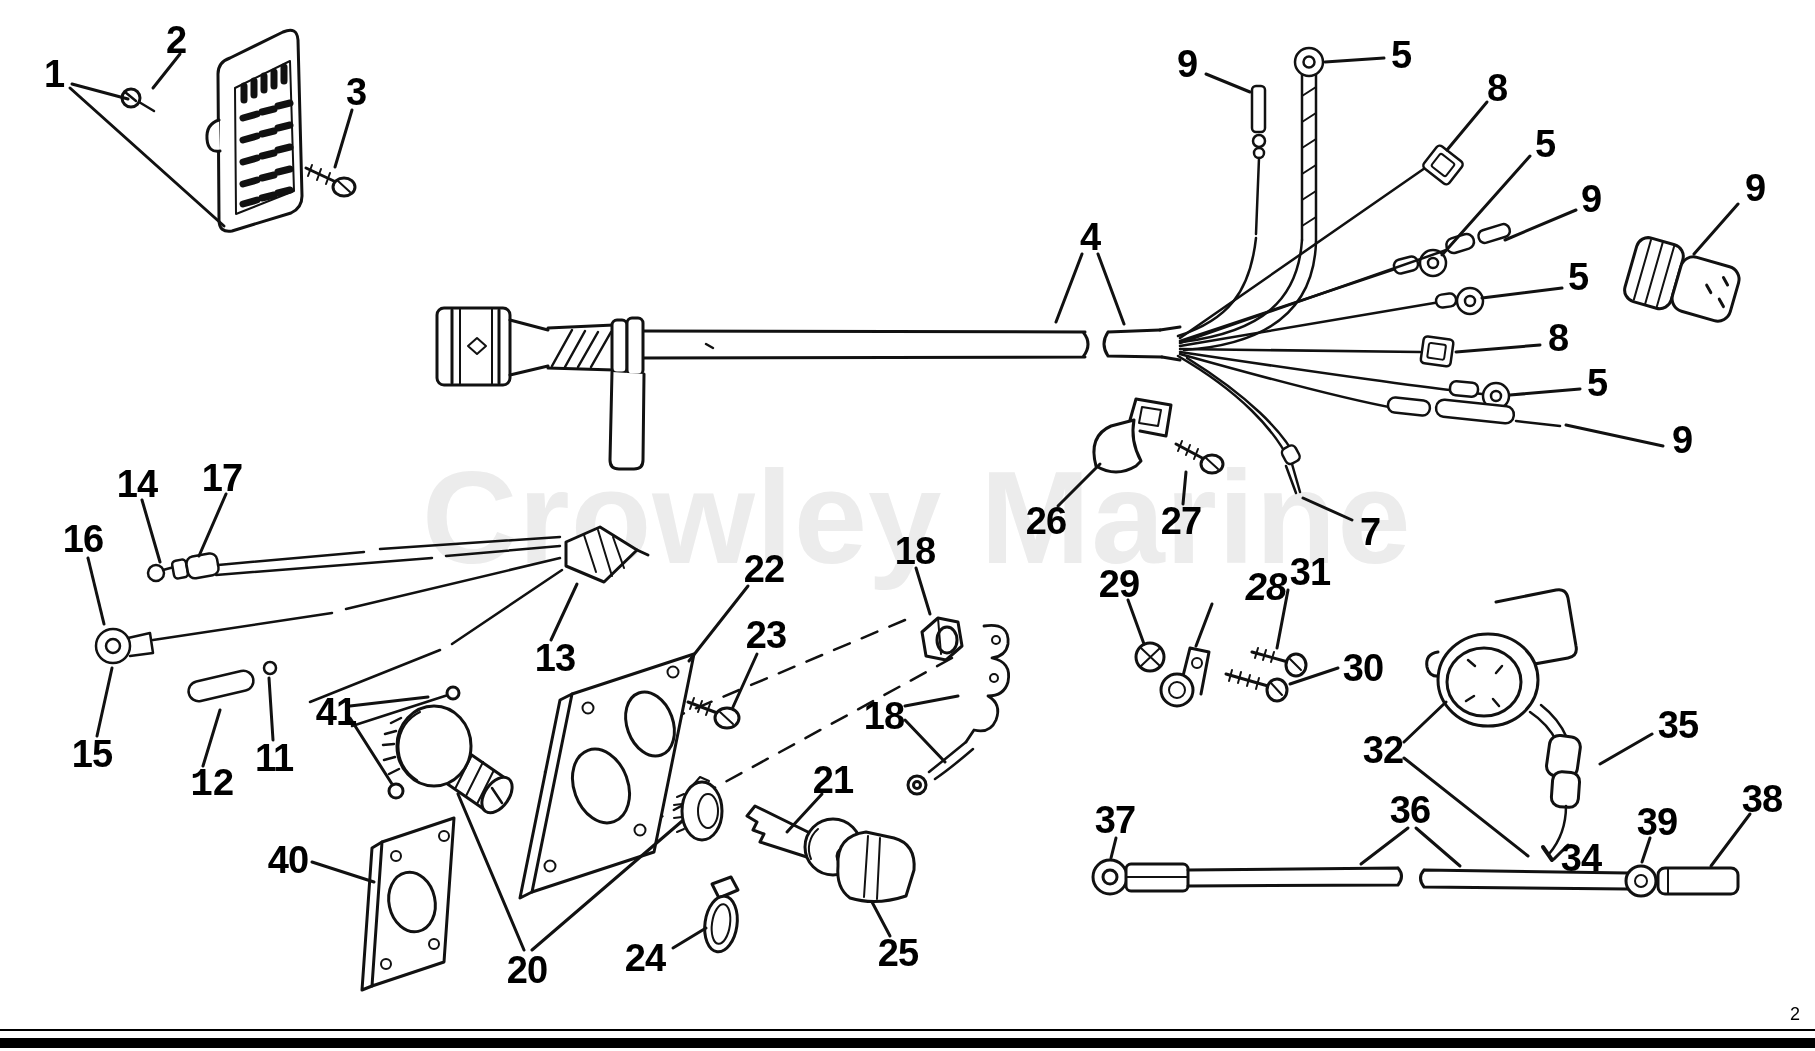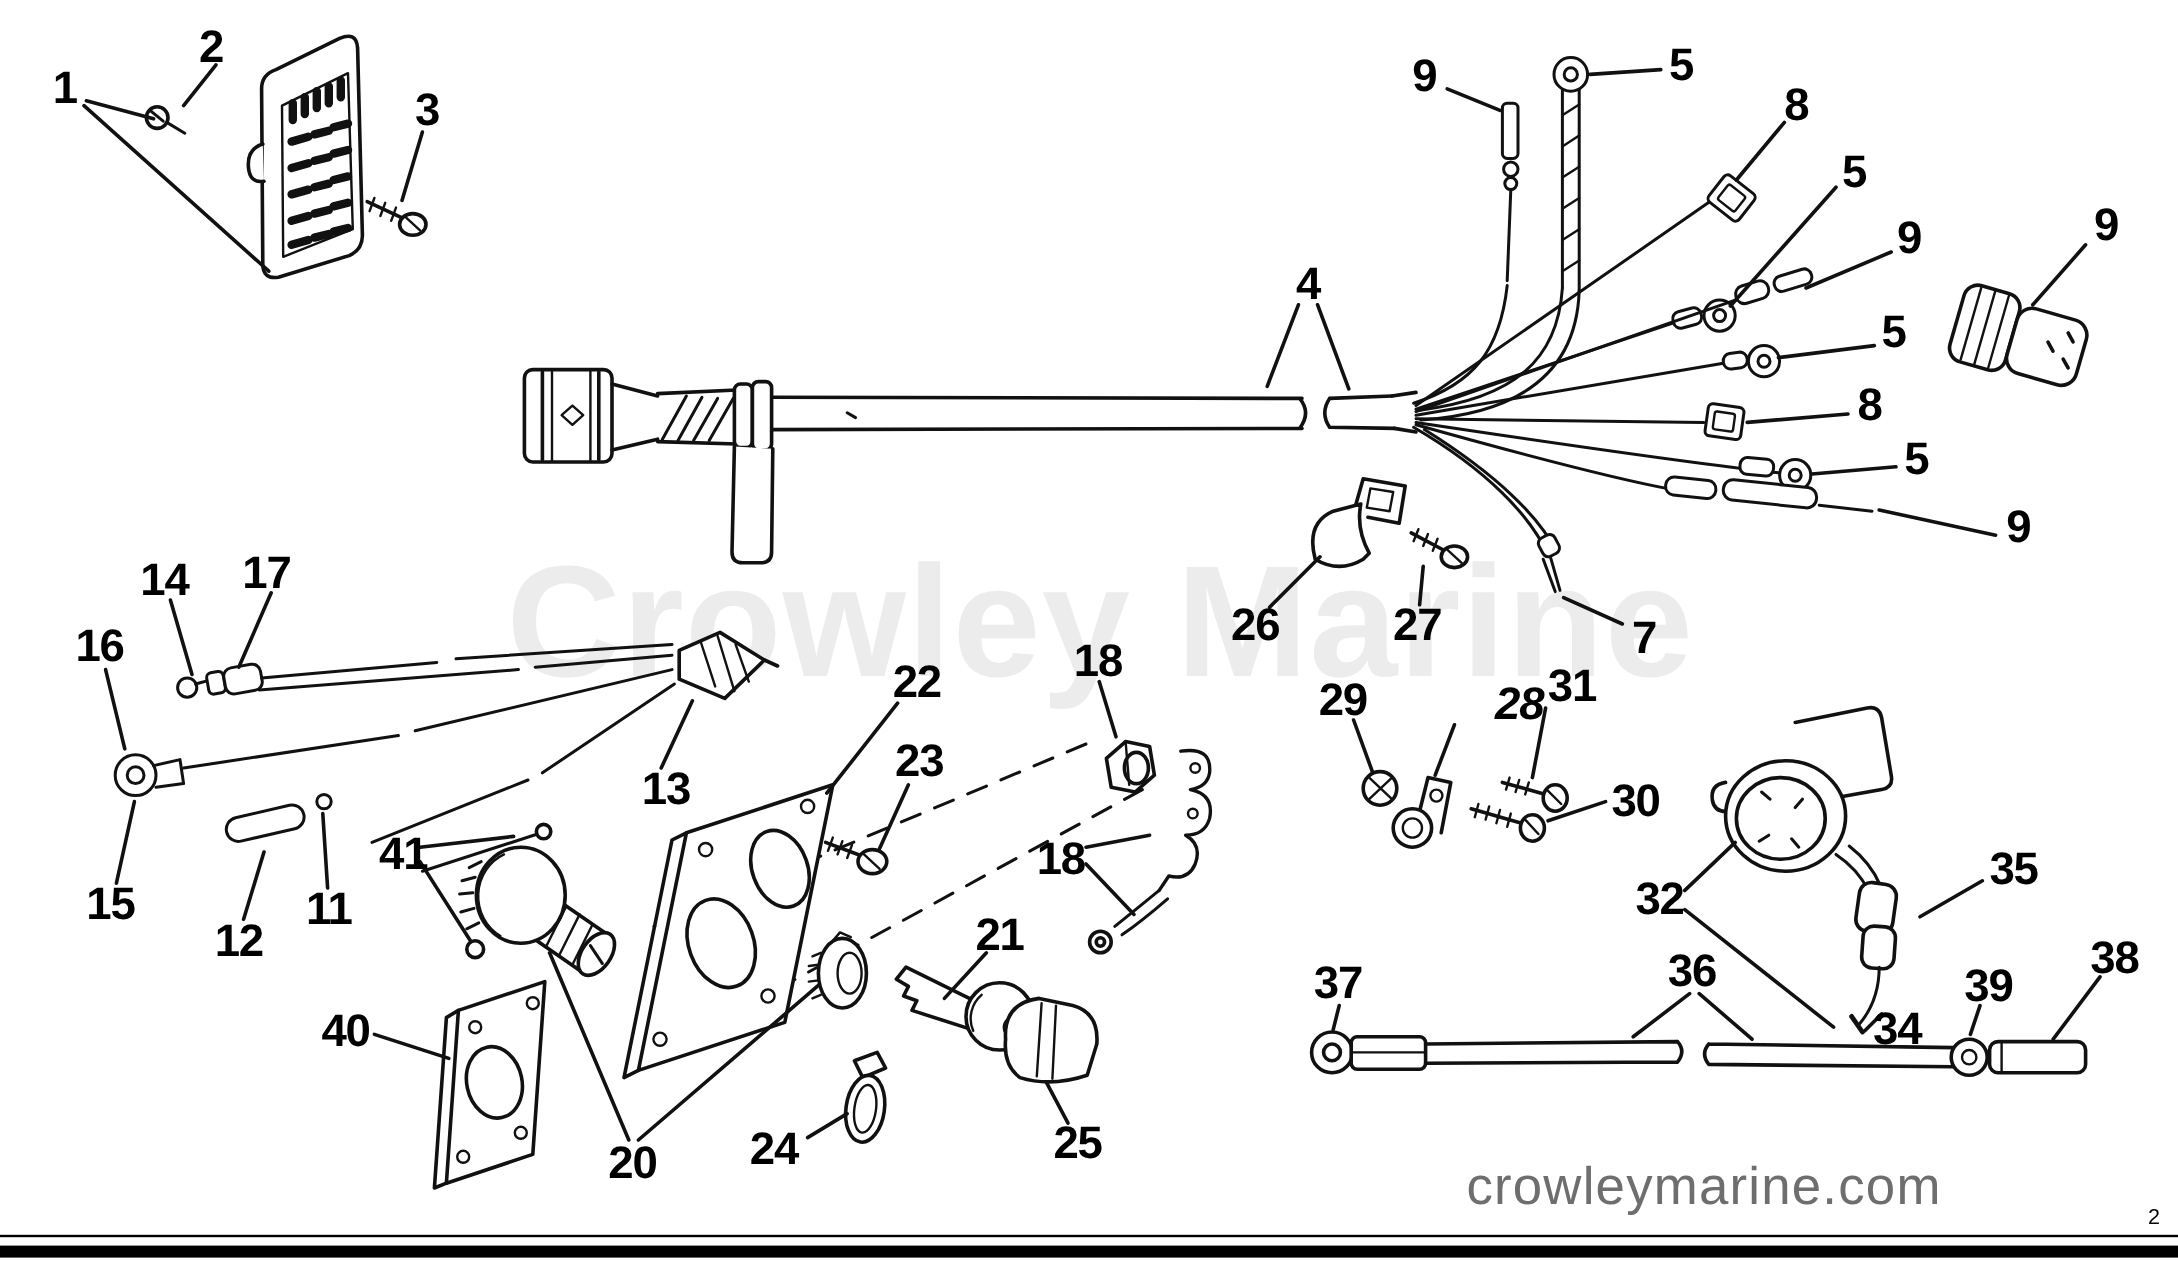--- a/index.html
+++ b/index.html
@@ -333,21 +333,21 @@
       <div class="callout" style="left: 1558px; top: 338px;">8</div>
       <div class="callout" style="left: 1597px; top: 383px;">5</div>
       <div class="callout" style="left: 1682px; top: 440px;">9</div>
       <div class="callout" style="left: 1370px; top: 532px;">7</div>
       <div class="callout" style="left: 1046px; top: 521px;">26</div>
       <div class="callout" style="left: 1181px; top: 521px;">27</div>
       <div class="callout" style="left: 137px; top: 484px;">14</div>
       <div class="callout" style="left: 222px; top: 478px;">17</div>
       <div class="callout" style="left: 83px; top: 539px;">16</div>
       <div class="callout" style="left: 92px; top: 754px;">15</div>
-      <div class="callout" style="left: 199px; top: 785px;">12</div>
+      <div class="callout" style="left: 212px; top: 785px; font-family: Liberation Mono, monospace;">12</div>
       <div class="callout" style="left: 274px; top: 758px;">11</div>
       <div class="callout" style="left: 555px; top: 658px;">13</div>
       <div class="callout" style="left: 764px; top: 569px;">22</div>
       <div class="callout" style="left: 766px; top: 635px;">23</div>
       <div class="callout" style="left: 915px; top: 551px;">18</div>
       <div class="callout" style="left: 884px; top: 716px;">18</div>
       <div class="callout" style="left: 336px; top: 712px;">41</div>
       <div class="callout" style="left: 288px; top: 860px;">40</div>
       <div class="callout" style="left: 527px; top: 970px;">20</div>
       <div class="callout" style="left: 833px; top: 780px;">21</div>
@@ -359,17 +359,16 @@
       <div class="callout" style="left: 1363px; top: 668px;">30</div>
       <div class="callout" style="left: 1383px; top: 750px; text-align: right;">32</div>
       <div class="callout" style="left: 1678px; top: 725px;">35</div>
       <div class="callout" style="left: 1410px; top: 810px;">36</div>
       <div class="callout" style="left: 1115px; top: 820px;">37</div>
       <div class="callout" style="left: 1657px; top: 822px;">39</div>
       <div class="callout" style="left: 1762px; top: 799px;">38</div>
       <div class="callout" style="left: 1581px; top: 858px;">34</div>
     </div>
 
-  <div class="website">crowleymarine.com</div>
   <div class="pagenum">2</div>
   <div class="rule-thin"></div>
   <div class="rule-thick"></div>
 </div>
 
 </body></html>

